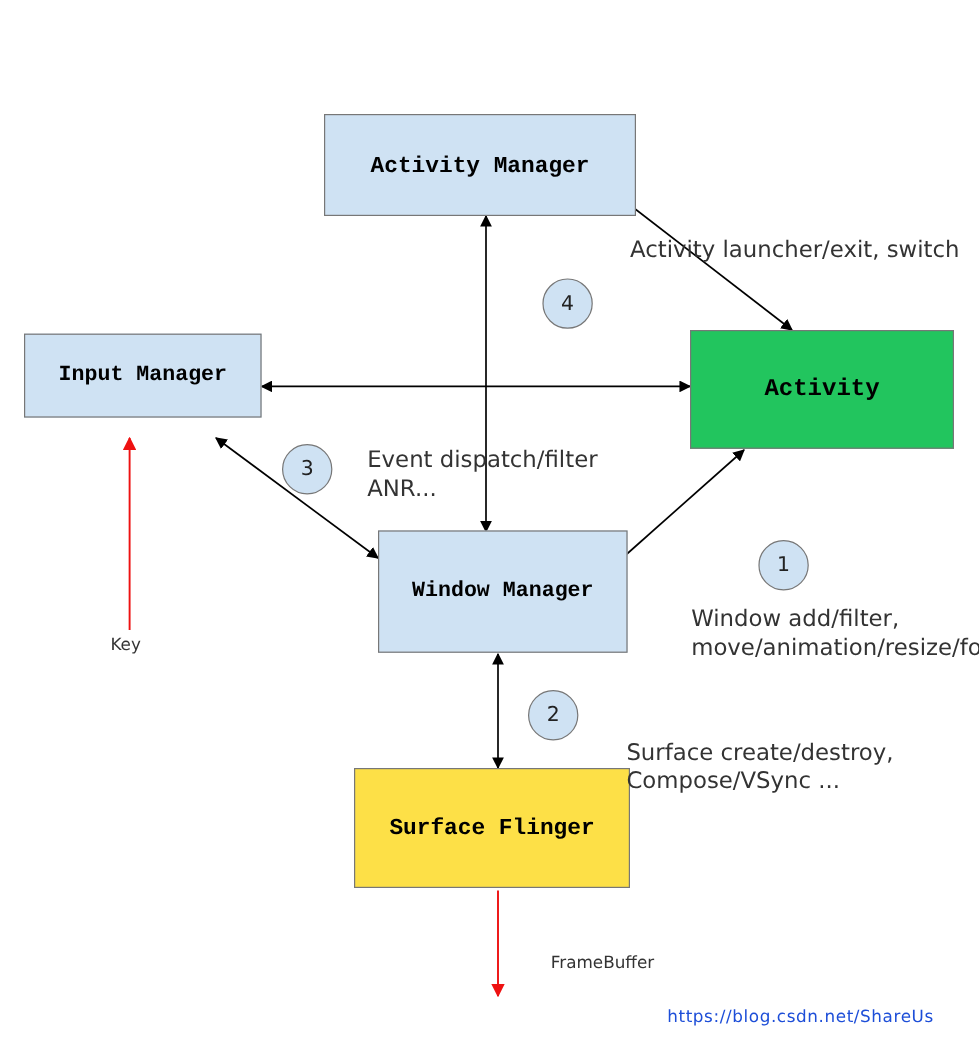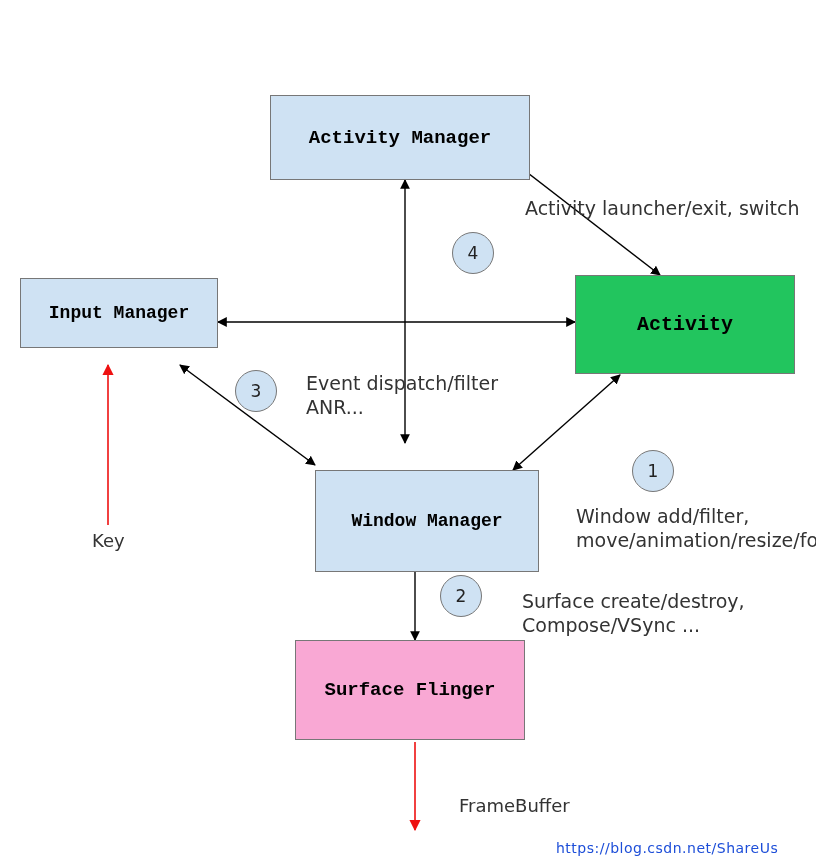--- a/index.html
+++ b/index.html
@@ -19,21 +19,21 @@
     align-items: center;
     justify-content: center;
     font-family: "Courier New", monospace;
     font-weight: bold;
     box-sizing: border-box;
     text-align: center;
     padding: 6px;
   }
   .box.blue { background: #cfe2f3; }
   .box.green { background: #22c55e; text-align: right; }
-  .box.yellow { background: #f9a8d4; }
+  .box.yellow { background: #fde047; }
   .circle {
     position: absolute;
     width: 42px;
     height: 42px;
     border-radius: 50%;
     background: #cfe2f3;
     border: 1.5px solid #777;
     display: flex;
     align-items: center;
     justify-content: center;
@@ -43,21 +43,21 @@
   }
   .label {
     position: absolute;
     font-size: 19px;
     color: #333;
     line-height: 1.25;
     white-space: pre;
   }
   .keylabel {
     position: absolute;
-    font-size: 18px;
+    font-size: 14px;
     color: #333;
   }
   .watermark {
     position: absolute;
     font-size: 14px;
     color: #1d4ed8;
     letter-spacing: 0.5px;
   }
   svg.arrows {
     position: absolute;
@@ -99,40 +99,40 @@
 
   <line x1="415" y1="742" x2="415" y2="830" stroke="#e11" stroke-width="1.6" marker-end="url(#arrRed)"></line>
 </svg>
 
 <div class="box blue" style="left:270px; top:95px; width:260px; height:85px; font-size:19px;">Activity Manager</div>
 
 <div class="box blue" style="left:20px; top:278px; width:198px; height:70px; font-size:18px;">Input Manager</div>
 
 <div class="box green" style="left:575px; top:275px; width:220px; height:99px; font-size:20px;">Activity</div>
 
-<div class="box blue" style="left:315px; top:442px; width:224px; height:102px; font-size:18px;margin-top:28px;">Window Manager</div>
+<div class="box blue" style="left:315px; top:442px; width:208px; height:102px; font-size:18px;">Window Manager</div>
 
 <div class="box yellow" style="left:295px; top:640px; width:230px; height:100px; font-size:19px;">Surface Flinger</div>
 
 <div class="circle" style="left:452px; top:232px;">4</div>
 
 <div class="circle" style="left:235px; top:370px;">3</div>
 
 <div class="circle" style="left:632px; top:450px;">1</div>
 
 <div class="circle" style="left:440px; top:575px;">2</div>
 
 <div class="label" style="left:525px; top:197px;">Activity launcher/exit, switch</div>
 
 <div class="label" style="left:290px; top:372px;margin-left:16px;">Event dispatch/filter
 ANR...</div>
 
 <div class="label" style="left:576px; top:505px;">Window add/filter,
 move/animation/resize/focus</div>
 
-<div class="label" style="left:522px; top:590px;">Surface create/destroy,
+<div class="label" style="left:522px; top:616px;">Surface create/destroy,
 Compose/VSync ...</div>
 
 <div class="keylabel" style="left:92px; top:530px;">Key</div>
 
 <div class="keylabel" style="left:459px; top:795px;">FrameBuffer</div>
 
 <div class="watermark" style="left:556px; top:840px;">https://blog.csdn.net/ShareUs</div>
 
 </body></html>

